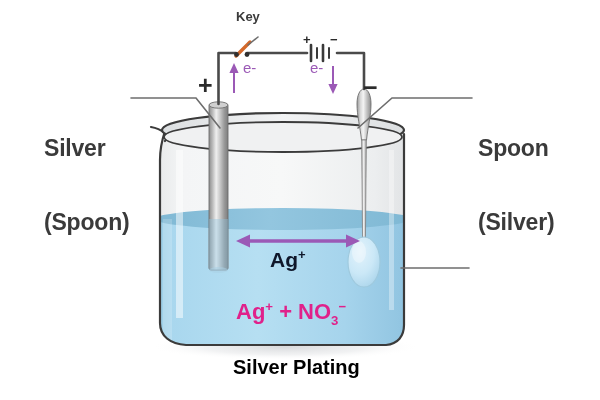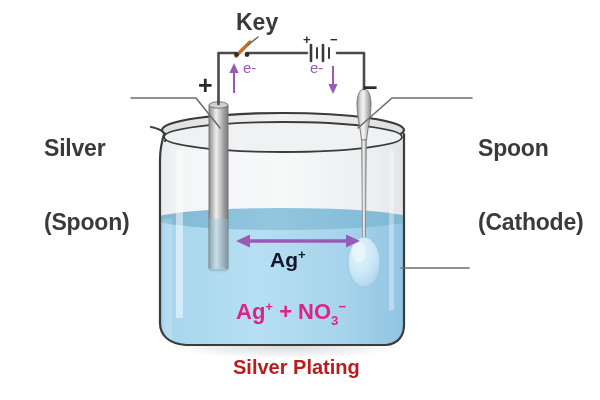--- a/index.html
+++ b/index.html
@@ -36,21 +36,21 @@
     color: #3a3a3a;
     letter-spacing: -0.2px;
   }
   .side-label.right {
     text-align: left;
   }
   .side-label.left {
     text-align: left;
   }
   .key-label {
-    font-size: 23px;
+    font-size: 13px;
     font-weight: bold;
     color: #3a3a3a;
   }
   .eminus {
     font-size: 15px;
     color: #9b59b6;
     font-weight: normal;
   }
   .agplus {
     font-size: 21px;
@@ -64,21 +64,21 @@
   .formula {
     font-size: 22px;
     font-weight: bold;
     color: #e0218a;
   }
   .formula sup { font-size: 0.6em; vertical-align: super; }
   .formula sub { font-size: 0.6em; vertical-align: sub; }
   .title-text {
     font-size: 20px;
     font-weight: bold;
-    color: #b91c1c;
+    color: #000000;
   }
   .sign {
     font-weight: bold;
     color: #2b2b2b;
   }
   .sign-plus { font-size: 25px; }
   .sign-minus { font-size: 25px; }
   .bat-sign {
     font-size: 13px;
     font-weight: bold;
@@ -275,21 +275,21 @@
 
   <div class="lbl key-label" style="left:236px; top:10px;">Key</div>
 
   <div class="lbl side-label left" style="left:44px; top:86px;">
     <div>Silver</div>
     <div>(Spoon)</div>
   </div>
 
   <div class="lbl side-label right" style="left:478px; top:86px;">
     <div>Spoon</div>
-    <div>(Cathode)</div>
+    <div>(Silver)</div>
   </div>
 
   <div class="lbl side-label right" style="left:478px; top:255px;">
   </div>
 
   <div class="lbl sign sign-plus" style="left:198px; top:72px;">+</div>
 
   <div class="lbl sign sign-minus" style="left:363px; top:74px;">−</div>
 
   <div class="lbl bat-sign" style="left:303px; top:33px;">+</div>

